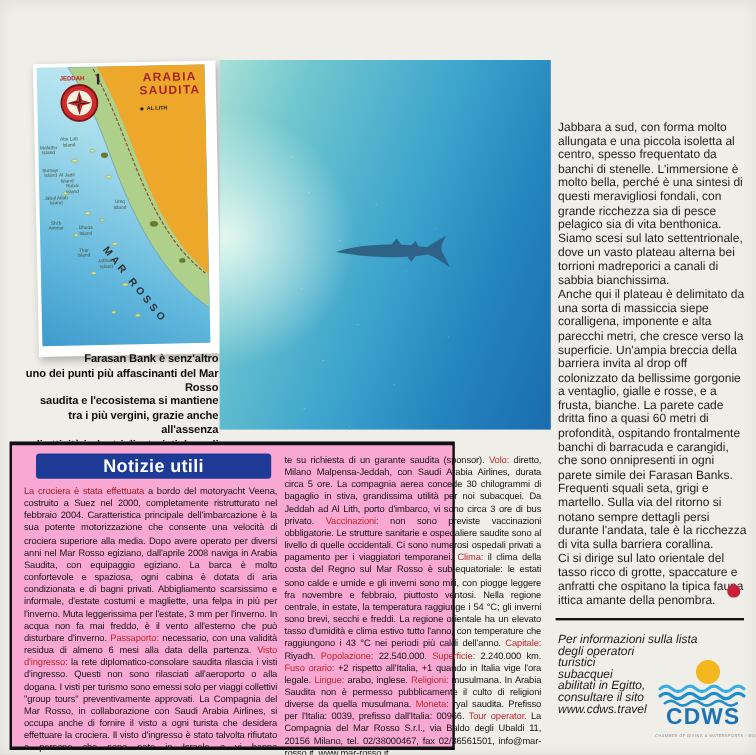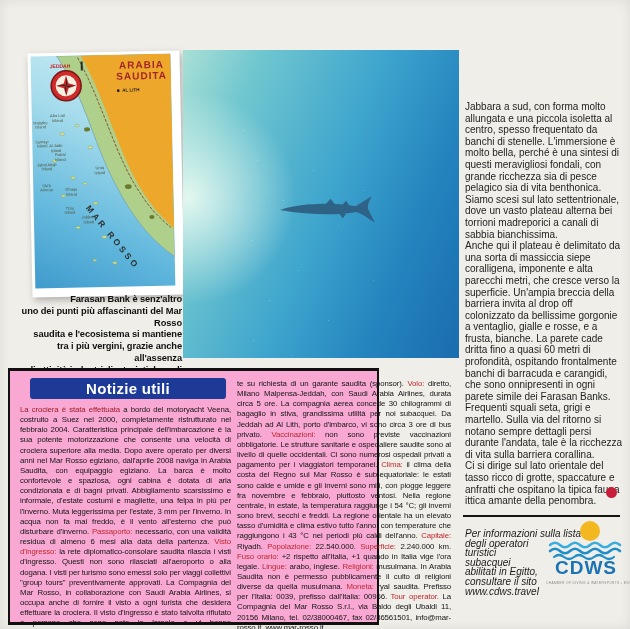--- a/index.html
+++ b/index.html
@@ -33,21 +33,21 @@
           55px 140px rgba(255,255,255,.28),26px 170px rgba(255,255,255,.3),70px 40px rgba(255,255,255,.25),
           95px 95px rgba(255,255,255,.22),120px 60px rgba(255,255,255,.2),10px 210px rgba(255,255,255,.25),
           48px 225px rgba(255,255,255,.22),130px 150px rgba(255,255,255,.18),85px 190px rgba(255,255,255,.2);}
   
   .article{position:absolute;left:465px;top:53px;width:158px;color:#1d1d1d;margin-top:48px;}
   .article p{margin:0;font-size:10px;line-height:11.6px;}
   .end-dot{position:absolute;left:606px;top:487px;width:11px;height:11px;border-radius:50%;background:#c8203a;}
   .rule{position:absolute;left:463px;top:515px;width:157px;height:2px;background:#141414;}
   .info-note{position:absolute;left:465px;top:529px;width:160px;margin:0;font-style:italic;
              font-size:10px;line-height:9.6px;color:#1a1a1a;white-space:pre-line;}
-  .cdws{position:absolute;left:546px;top:520px;width:80px;text-align:left;}
+  .cdws{position:absolute;left:546px;top:549px;width:80px;text-align:left;}
   .cdws-sub{font-size:3.2px;color:#8a8a8a;letter-spacing:.4px;margin-top:1px;white-space:nowrap;}
   
   .notes-box{position:absolute;left:8px;top:368px;width:371px;height:257px;box-sizing:border-box;
              background:#f9a8d4;border:2px solid #101010;border-top-width:3px;border-bottom-width:3px;}
   .notes-title{position:absolute;left:20px;top:7px;width:196px;height:21px;background:#1c3a96;
                border-radius:3px;color:#fff;font-weight:bold;font-size:15px;line-height:21px;text-align:center;
                letter-spacing:.3px;}
   .notes-col{position:absolute;margin:0;font-size:7.8px;line-height:10.15px;text-align:justify;
              color:#141414;letter-spacing:-0.1px;}
   .col1{left:10px;top:34px;width:211px;}

